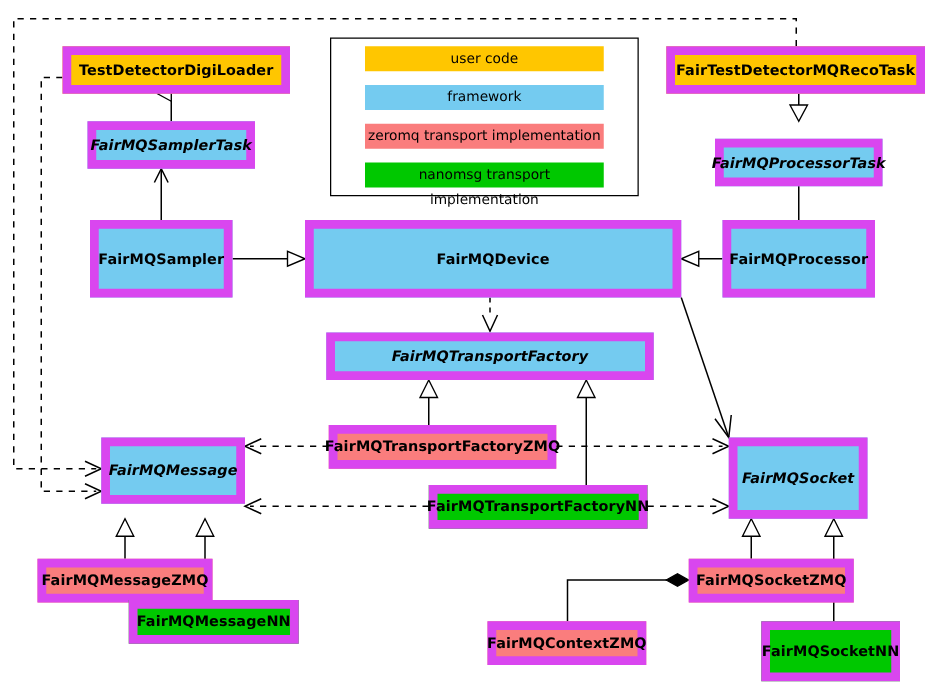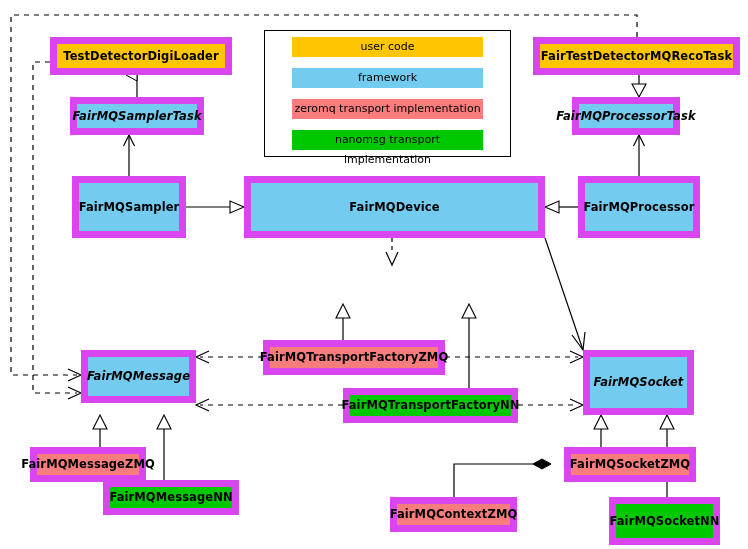--- a/index.html
+++ b/index.html
@@ -185,50 +185,53 @@
   </div>
 
   <div class="node c-fw" style="left:578px;top:176px;width:122px;height:62px;">
     <span>FairMQProcessor</span>
   </div>
 
   <div class="node c-user" style="left:533px;top:37px;width:207px;height:38px;">
     <span>FairTestDetectorMQRecoTask</span>
   </div>
 
-  <div class="node c-fw abstract" style="left:572px;top:97px;width:108px;height:38px;">
+  <div class="node c-fw abstract" style="left:572px;top:111px;width:134px;height:38px;">
     <span>FairMQProcessorTask</span>
   </div>
 
+  <div class="node c-fw abstract" style="left:261px;top:266px;width:262px;height:38px;">
+    <span>FairMQTransportFactory</span>
+  </div>
 
   <div class="node c-zmq" style="left:263px;top:340px;width:182px;height:35px;">
     <span>FairMQTransportFactoryZMQ</span>
   </div>
 
   <div class="node c-nn" style="left:343px;top:388px;width:175px;height:35px;">
     <span>FairMQTransportFactoryNN</span>
   </div>
 
   <div class="node c-fw abstract" style="left:81px;top:350px;width:115px;height:53px;">
     <span>FairMQMessage</span>
   </div>
 
   <div class="node c-fw abstract" style="left:583px;top:350px;width:111px;height:65px;">
     <span>FairMQSocket</span>
   </div>
 
-  <div class="node c-zmq" style="left:30px;top:447px;width:116px;height:35px;">
+  <div class="node c-zmq" style="left:30px;top:447px;width:140px;height:35px;">
     <span>FairMQMessageZMQ</span>
   </div>
 
   <div class="node c-nn" style="left:103px;top:480px;width:136px;height:35px;">
     <span>FairMQMessageNN</span>
   </div>
 
-  <div class="node c-zmq" style="left:564px;top:447px;width:132px;height:35px;">
+  <div class="node c-zmq" style="left:551px;top:447px;width:132px;height:35px;">
     <span>FairMQSocketZMQ</span>
   </div>
 
   <div class="node c-nn" style="left:609px;top:497px;width:111px;height:48px;">
     <span>FairMQSocketNN</span>
   </div>
 
   <div class="node c-zmq" style="left:390px;top:497px;width:127px;height:35px;">
     <span>FairMQContextZMQ</span>
   </div>

